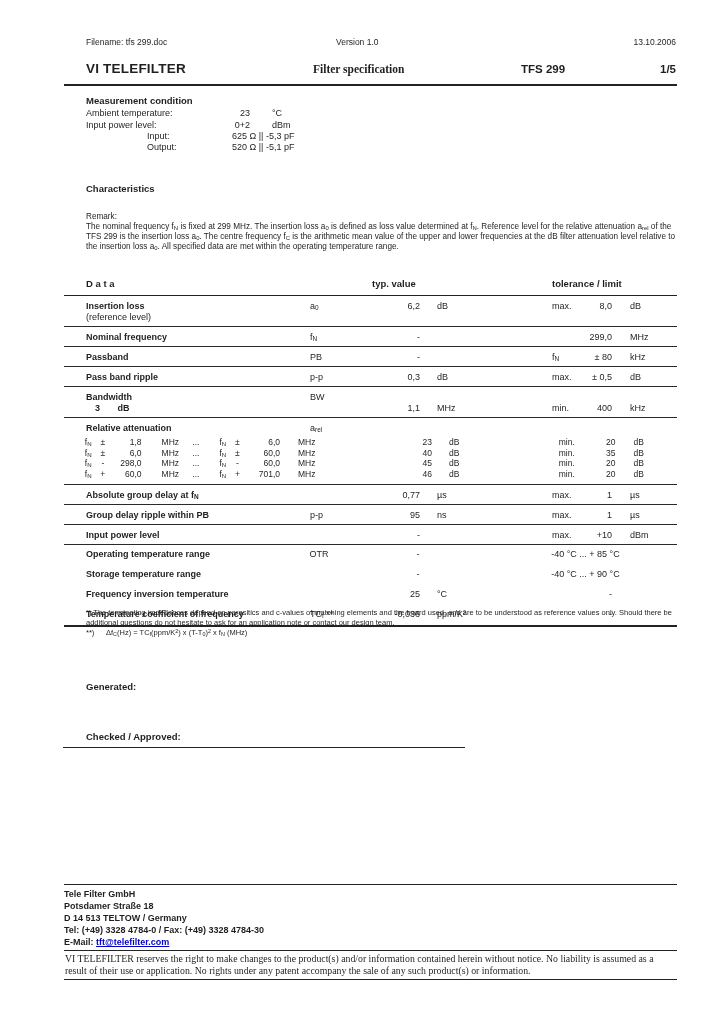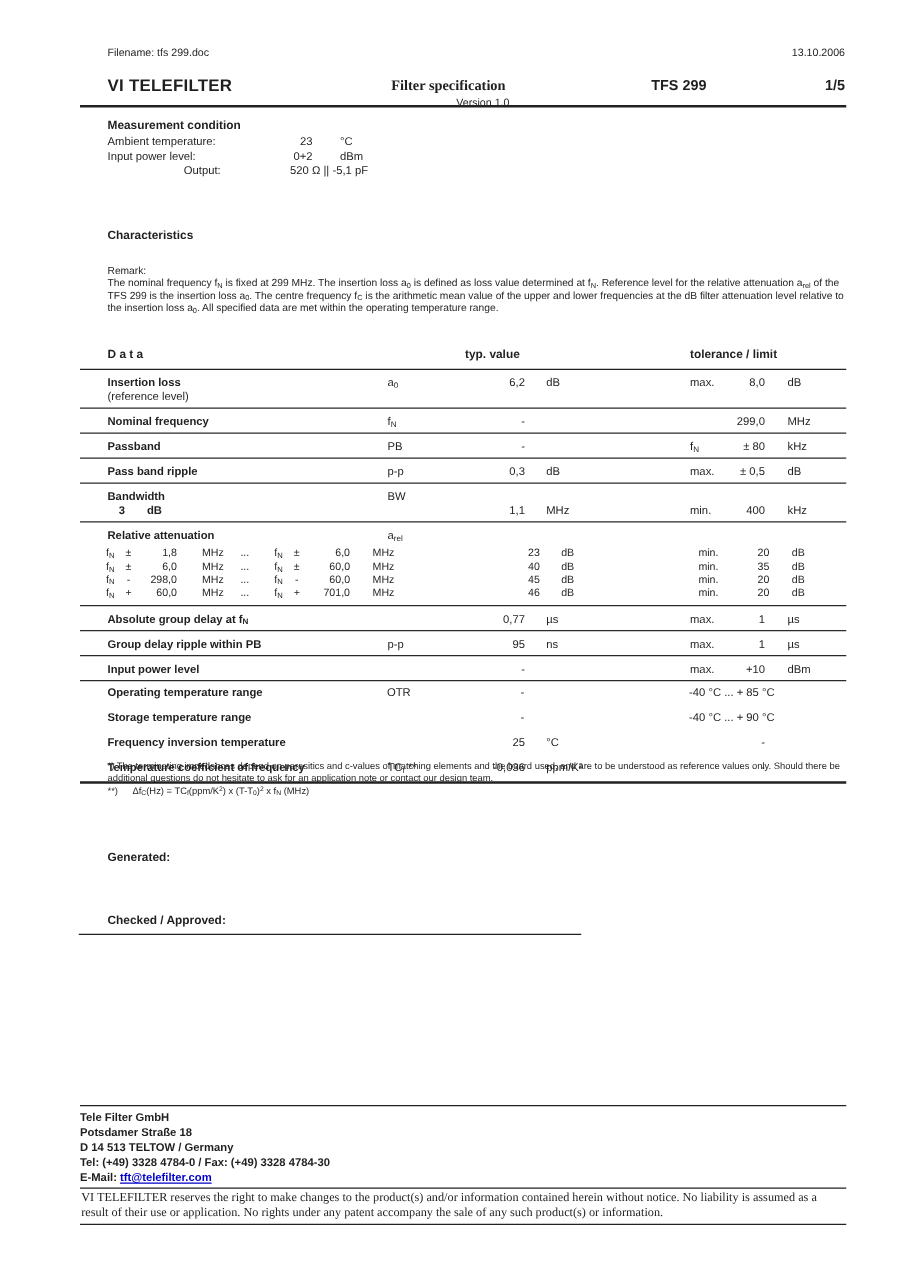--- a/index.html
+++ b/index.html
@@ -85,40 +85,44 @@
   .f-addr{font-size:9px;font-weight:bold;line-height:12px;padding:3px 0 2px 0;}
   .f-email a{color:#0000c8;text-decoration:underline;}
   .disclaimer{font-family:"Liberation Serif",serif;font-size:9.8px;line-height:11.5px;margin:0;padding:2px 0 3px 1px;}
 </style>
 </head>
 <body>
 
 <div class="page">
 
   <div class="abs meta" style="left:86px;top:37px;">Filename: tfs 299.doc</div>
-  <div class="abs meta" style="left:365px;top:37px;margin-top:40px;">Version 1.0</div>
+  <div class="abs meta" style="left:336px;top:37px;">Version 1.0</div>
   <div class="abs meta" style="right:44px;top:37px;">13.10.2006</div>
 
   <div class="abs logo" style="left:86px;top:61px;">VI TELEFILTER</div>
   <div class="abs title" style="left:313px;top:63px;font-family:Liberation Serif, serif;">Filter specification</div>
   <div class="abs title" style="left:521px;top:63px;">TFS 299</div>
   <div class="abs title" style="right:44px;top:63px;">1/5</div>
   <div class="rule" style="top:84px;height:2px;"></div>
 
   <div class="meas">
     <p class="meas-h">Measurement condition</p>
     <div class="mrow">
       <span class="mlabel">Ambient temperature:</span>
       <span class="mval">23</span>
       <span class="munit">°C</span>
     </div>
     <div class="mrow">
       <span class="mlabel">Input power level:</span>
       <span class="mval">0+2</span>
       <span class="munit">dBm</span>
+    </div>
+    <div class="mrow">
+      <span class="mlabel ind">Input:</span>
+      <span class="mimp">625 Ω || -5,3 pF</span>
     </div>
     <div class="mrow">
       <span class="mlabel ind">Output:</span>
       <span class="mimp">520 Ω || -5,1 pF</span>
     </div>
   </div>
 
   <div class="chars">
     <p class="chars-h">Characteristics</p>
     <p class="remark-label">Remark:</p>

